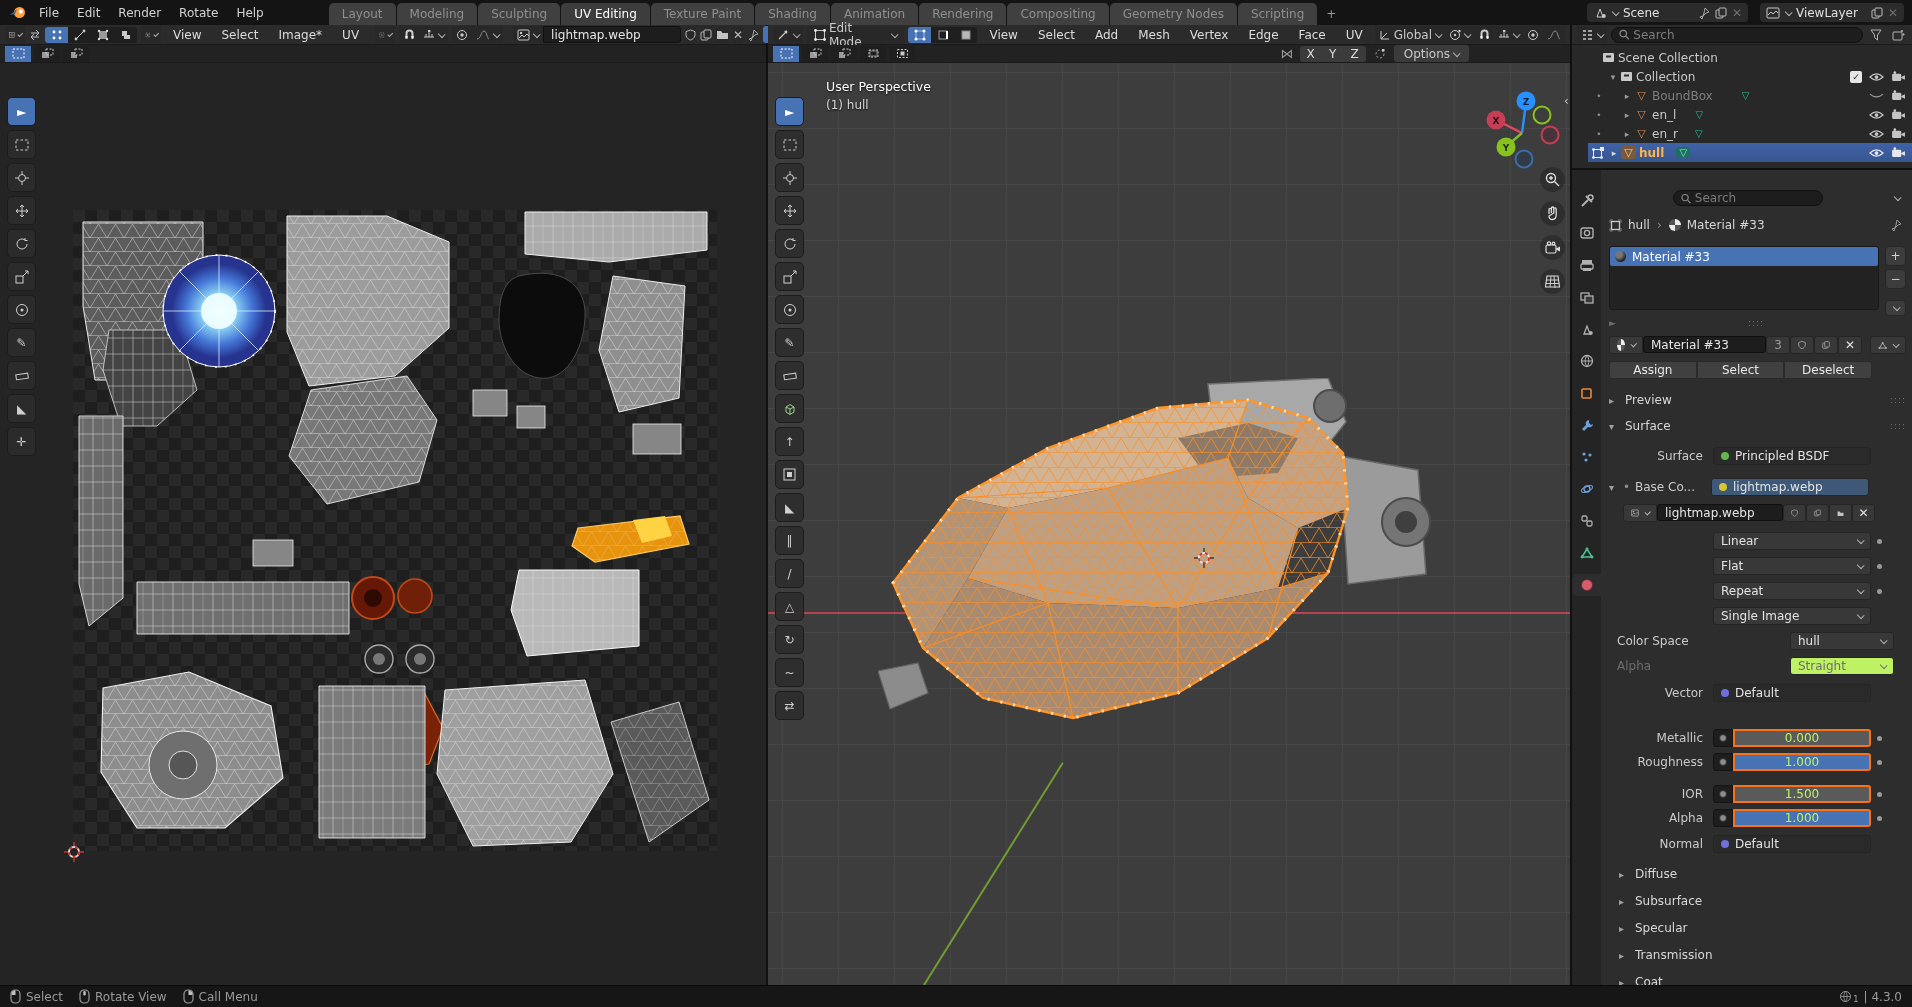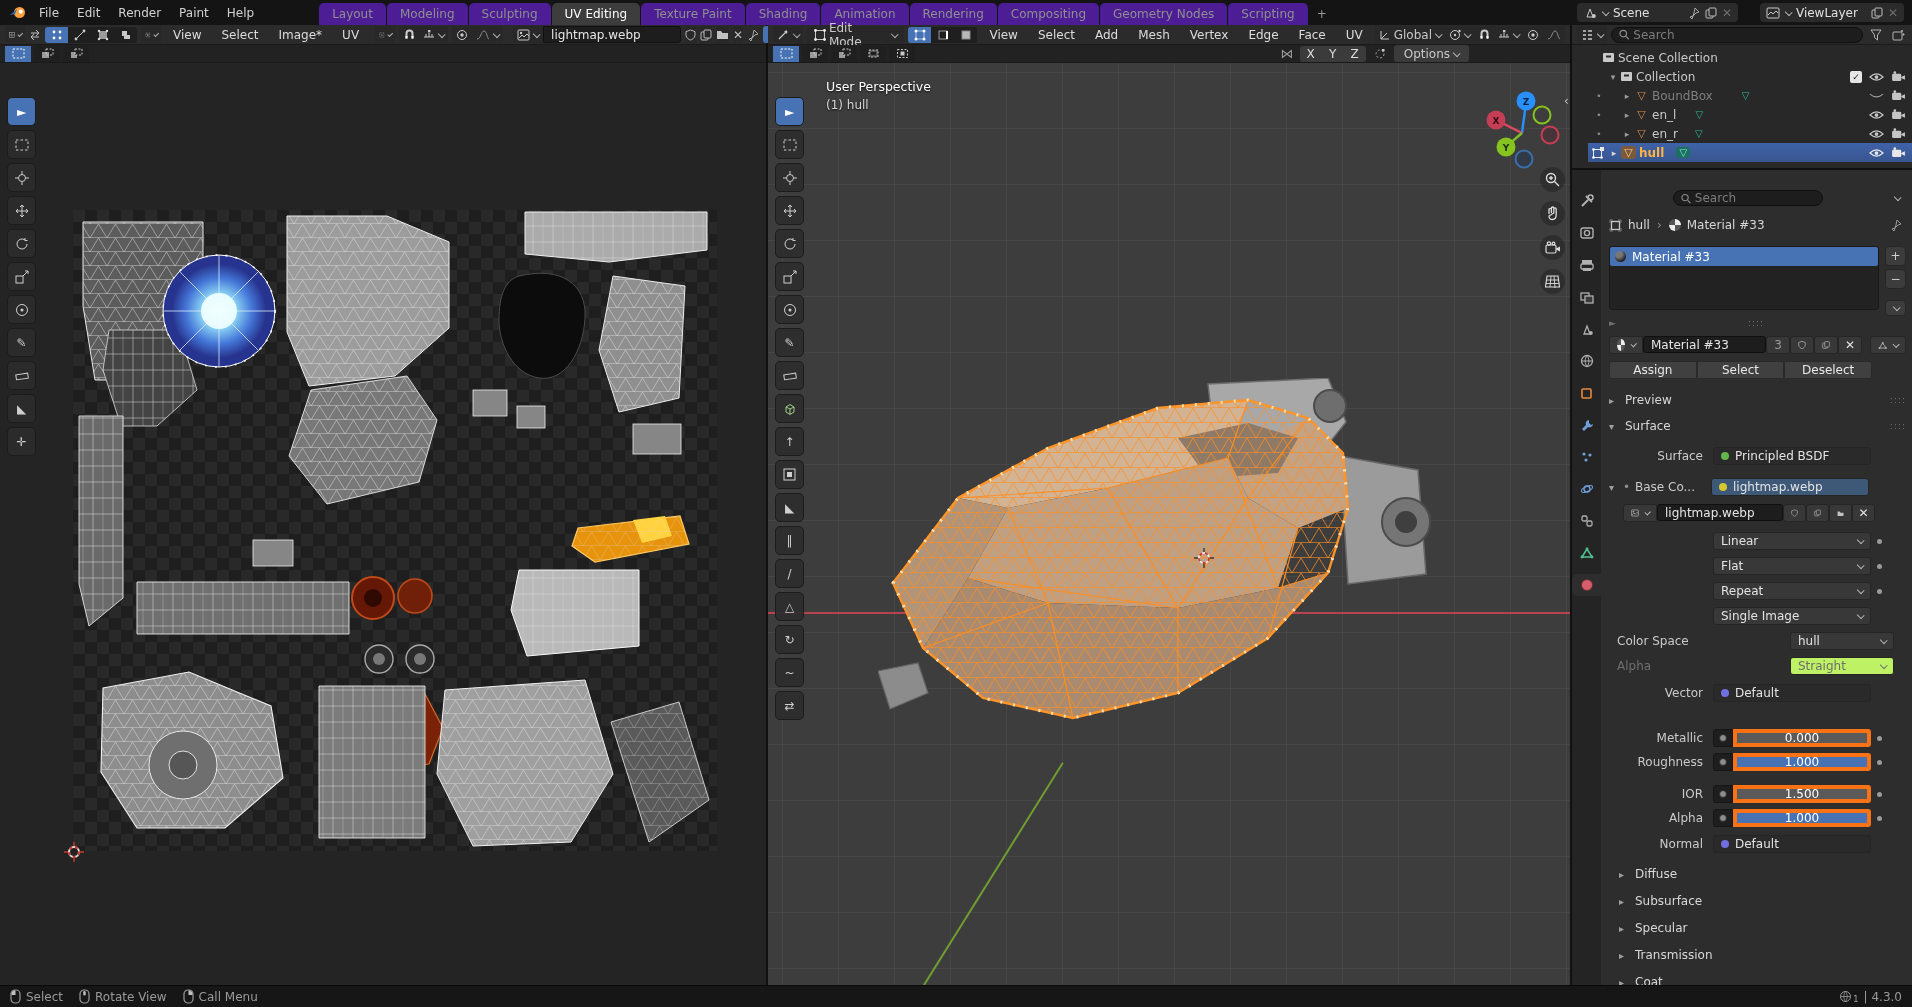--- a/index.html
+++ b/index.html
@@ -5,24 +5,24 @@
   *{box-sizing:border-box;margin:0;padding:0;user-select:none}
   html,body{width:1912px;height:1007px;background:#111;overflow:hidden}
   body{font-family:"DejaVu Sans","Liberation Sans",sans-serif;font-size:12px;color:#d6d6d6}
   .window{position:relative;width:1912px;height:1007px;background:#1f1f1f;display:flex;flex-direction:column}
 
   
   .topbar{height:25px;background:#141414;display:flex;align-items:center;padding:0 8px;flex:none}
   .logo{width:18px;height:18px;margin-right:4px;display:flex;align-items:center;justify-content:center}
   .menu-item{padding:3px 9px;color:#d2d2d2;border-radius:3px;cursor:default}
   .tabs{display:flex;align-items:flex-end;height:25px;margin-left:56px}
-  .tab{padding:4px 13px;color:#8f8f8f;background:#4c1d95;border-radius:5px 5px 0 0;margin-right:1px;height:22px}
+  .tab{padding:4px 13px;color:#8f8f8f;background:#404040;border-radius:5px 5px 0 0;margin-right:1px;height:22px}
   .tab.active{background:#3d3d3d;color:#fff}
   .tab.addtab{background:transparent;color:#9a9a9a;padding:4px 8px}
-  .tb-widgets{margin-left:auto;display:flex;gap:22px}
+  .tb-widgets{margin-left:auto;display:flex;gap:12px}
   .tb-widget{height:19px;background:#2b2b2b;border-radius:4px;display:flex;align-items:center;gap:5px;padding:0 6px}
   .tb-widget .name{color:#e0e0e0;min-width:70px}
 
   
   .cv{display:inline-block;width:6px;height:6px;border-right:1.6px solid #b8b8b8;border-bottom:1.6px solid #b8b8b8;transform:rotate(45deg) translateY(-1px) scale(1,.85)}
   .row{display:flex;align-items:center}
   .hbtn{height:17px;min-width:20px;background:#282828;border-radius:3px;display:flex;align-items:center;justify-content:center;gap:3px;padding:0 4px;color:#c8c8c8}
   .hbtn.on{background:#4772b3;color:#fff}
   .hmenu{padding:0 8px;color:#dcdcdc}
   .joined{display:flex}
@@ -92,21 +92,21 @@
   .ptab{width:29px;height:22px;display:flex;align-items:center;justify-content:center}
   .ptab.on{background:#2d2d2d;border-radius:5px 0 0 5px}
   .pcontent{flex:1;background:#2d2d2d;padding:6px 6px 0 8px;display:flex;flex-direction:column;overflow:hidden;position:relative}
   .prow{display:flex;align-items:center;flex:none}
   .plabel{width:104px;text-align:right;padding-right:10px;color:#cacaca;flex:none}
   .pwidget{height:18px;background:#383838;border:1px solid #252525;border-radius:3px;display:flex;align-items:center;padding:0 7px;gap:6px;color:#e3e3e3}
   .dd{justify-content:space-between}
   .deco{width:5px;height:5px;border-radius:50%;background:#9a9a9a;margin-left:6px;flex:none}
   .sockchip{width:20px;height:18px;background:#1e1e1e;border:1px solid #151515;border-radius:3px 0 0 3px;display:flex;align-items:center;justify-content:center;flex:none}
   .sock{width:8px;height:8px;border-radius:50%;background:#8d8d8d;border:1px solid #2a2a2a}
-  .slider{height:18px;border-radius:0 3px 3px 0;flex:1;display:flex;align-items:center;justify-content:center;color:#ffffff;border:4px solid #f97316}
+  .slider{height:18px;border-radius:0 3px 3px 0;flex:1;display:flex;align-items:center;justify-content:center;color:#bef264;border:2px solid #f97316}
   .slider.grey{background:#5a5a5a}
   .slider.blue{background:#4772b3}
   .dotg{background:#63b750}.doty{background:#d6c832}.dotv{background:#6f6fe0}
   .ndot{width:8px;height:8px;border-radius:50%;flex:none}
   .panelhdr{display:flex;align-items:center;color:#d8d8d8;flex:none}
   .panelhdr .chev{width:16px;color:#9f9f9f;font-size:10px}
   .grip{margin-left:auto;color:#6f6f6f;letter-spacing:1px;font-size:9px}
   .abtn{flex:1;height:18px;background:#404040;border:1px solid #2a2a2a;display:flex;align-items:center;justify-content:center;color:#e8e8e8}
   .slotbox{height:64px;background:#222;border:1px solid #191919;border-radius:3px;flex:1}
   .slotrow{height:19px;background:#4772b3;border-radius:2px;display:flex;align-items:center;gap:6px;padding:0 5px;color:#fff}
@@ -128,21 +128,21 @@
     <div class="logo">
       <svg width="17" height="13" viewBox="0 0 17 13">
           <circle cx="10.5" cy="6.5" r="5.5" fill="#ff9f3e"></circle>
           <circle cx="11.8" cy="5.6" r="2.1" fill="#fff"></circle>
           <path d="M1 9 L8 3 L6 8 Z" fill="#2d6ca8"></path>
         </svg>
     </div>
     <span class="menu-item">File</span>
     <span class="menu-item">Edit</span>
     <span class="menu-item">Render</span>
-    <span class="menu-item">Paint</span>
+    <span class="menu-item">Rotate</span>
     <span class="menu-item">Help</span>
     <div class="tabs">
       <div class="tab">Layout</div>
       <div class="tab">Modeling</div>
       <div class="tab">Sculpting</div>
       <div class="tab active">UV Editing</div>
       <div class="tab">Texture Paint</div>
       <div class="tab">Shading</div>
       <div class="tab">Animation</div>
       <div class="tab">Rendering</div>

